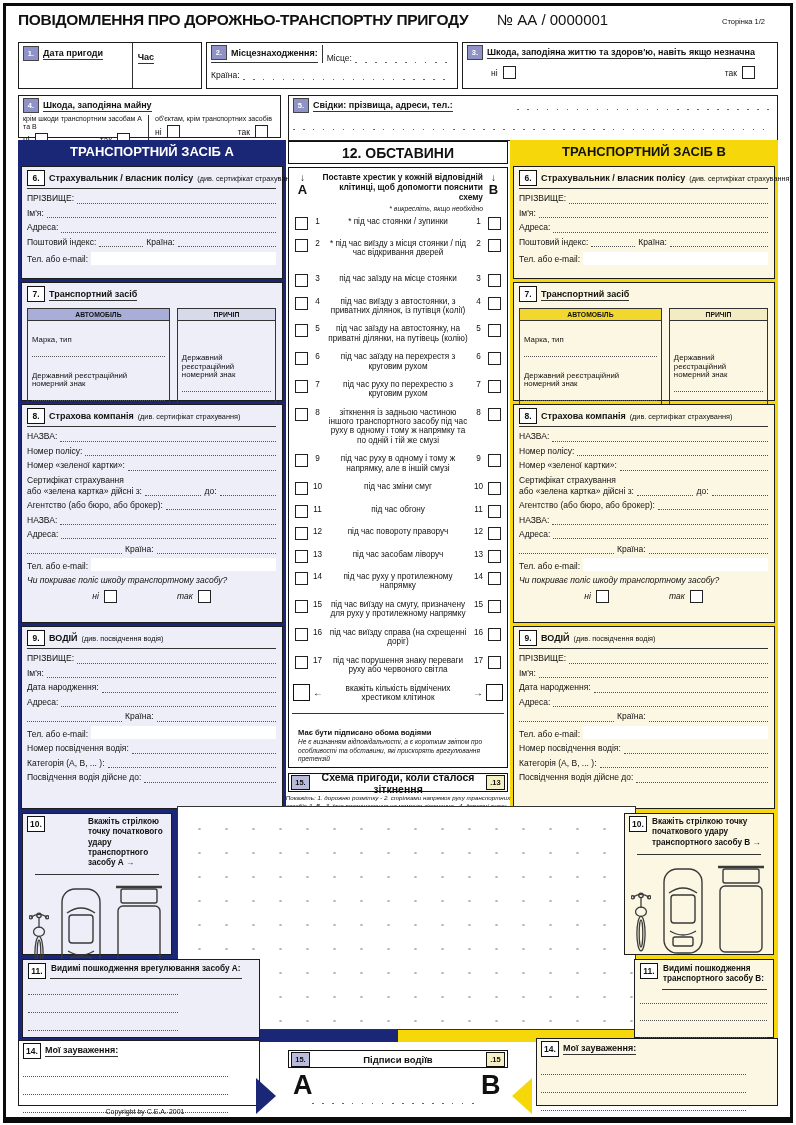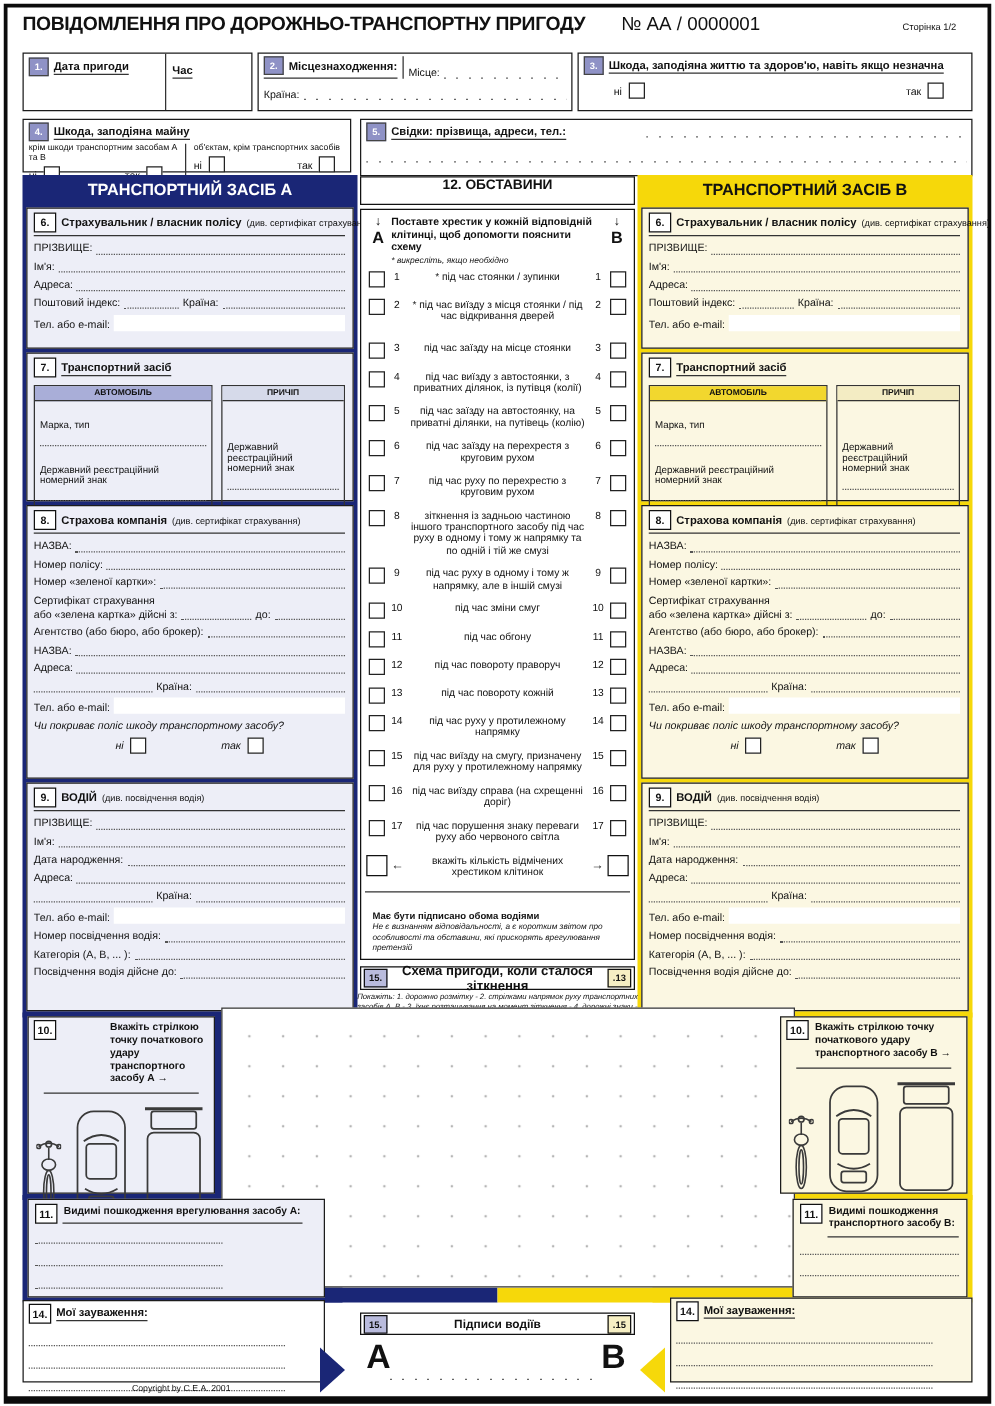--- a/index.html
+++ b/index.html
@@ -39,27 +39,27 @@
   .sh-hint{font-size:7.3px;white-space:nowrap;}
   
   .vwrap{display:flex;gap:7px;margin-top:4px;}
   .vsub{border:1px solid #333;flex:1;padding:0 0 3px;}
   .vhead{font-size:6.8px;font-weight:bold;text-align:center;padding:2px 0;border-bottom:1px solid #333;}
   .vh-car-a{background:#a9aed8;} .vh-tr-a{background:#d6daea;}
   .vh-car-b{background:#f2d72e;} .vh-tr-b{background:#f3ecc3;}
   .vfield{font-size:7.8px;line-height:1.1;padding:15px 4px 0;}
   .vdl{border-bottom:1px dotted #555;height:9px;margin:2px 4px 0;}
   
-  .chdr{display:flex;justify-content:center;border:1.3px solid #111;background:#fff;font-weight:bold;font-size:11px;}
+  .chdr{display:flex;align-items:center;justify-content:center;border:1.3px solid #111;background:#fff;font-weight:bold;font-size:14px;}
   .cbox{border:1.3px solid #111;background:#fff;display:flex;flex-direction:column;padding:4px 3px 0;}
   .cinstr{display:flex;gap:2px;margin:1px 2px 4px;}
   .cside{width:17px;text-align:center;line-height:1;}
   .car-dn{font-size:10px;display:block;}
   .cletter{font-size:13px;font-weight:bold;display:block;}
-  .cmid{flex:1;text-align:left;font-weight:bold;font-size:8.4px;line-height:1.18;}
+  .cmid{flex:1;text-align:right;font-weight:bold;font-size:8.4px;line-height:1.18;}
   .cnote{font-style:italic;font-weight:normal;font-size:6.8px;margin-top:2px;}
   .crow{display:flex;align-items:flex-start;gap:3px;font-size:8.2px;line-height:1.12;margin:0 3px 9.5px;}
   .cnum{width:13px;text-align:center;flex:none;font-size:8.2px;}
   .ctext{flex:1;text-align:center;}
   .mt{margin-top:7px;}
   .ctotal{display:flex;align-items:center;gap:3px;margin:0 1px 4px;font-size:8.2px;}
   .bigcb{display:inline-block;width:15px;height:15px;border:1.6px solid #111;background:#fff;flex:none;}
   .tarrow{font-size:10px;flex:none;}
   .csigned{border-top:1px solid #333;margin-top:auto;padding:14px 6px 4px;text-align:left;}
   .cst{font-weight:bold;font-size:7.6px;}
@@ -631,21 +631,21 @@
     <div class="crow">
         <span class="cb"></span>
         <span class="cnum">12</span>
         <span class="ctext">під час повороту праворуч</span>
         <span class="cnum">12</span>
         <span class="cb"></span>
       </div>
     <div class="crow">
         <span class="cb"></span>
         <span class="cnum">13</span>
-        <span class="ctext">під час повороту кожній</span>
+        <span class="ctext">під час засобам ліворуч</span>
         <span class="cnum">13</span>
         <span class="cb"></span>
       </div>
     <div class="crow">
         <span class="cb"></span>
         <span class="cnum">14</span>
         <span class="ctext">під час руху у протилежному напрямку</span>
         <span class="cnum">14</span>
         <span class="cb"></span>
       </div>

